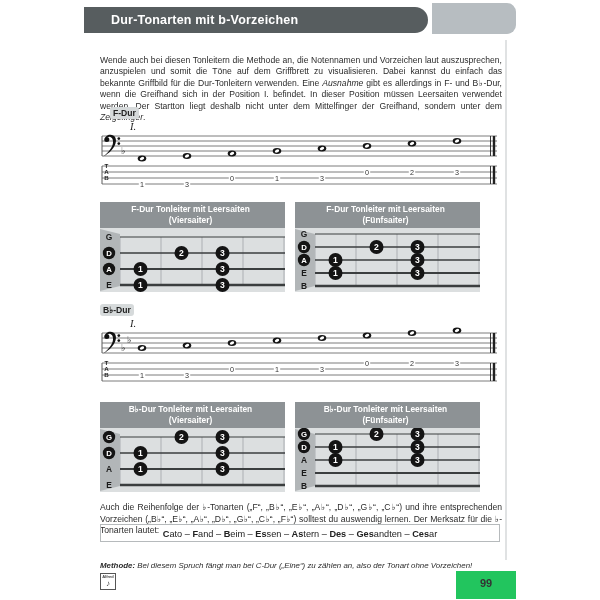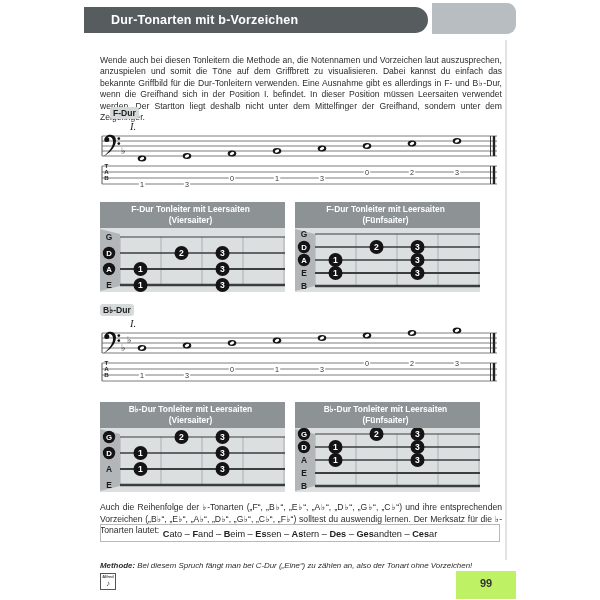--- a/index.html
+++ b/index.html
@@ -8,21 +8,21 @@
   
   .band-light{position:absolute;left:348px;top:3px;width:84px;height:31px;background:#b7bdc1;
               border-radius:0 9px 9px 0;}
   .band-dark{position:absolute;left:0;top:7px;width:344px;height:26px;background:#575d5f;
              border-radius:0 13px 13px 0;}
   .band-dark .t{display:block;padding-left:27px;line-height:26px;color:#ffffff;font-weight:bold;
                 font-size:12.5px;letter-spacing:.2px;}
   
   .para{position:absolute;left:16px;width:402px;font-size:8.6px;line-height:1.34;color:#2b2b2b;
         text-align:justify;}
-  .para .it{}
+  .para .it{font-style:italic;}
   #intro{top:46px;}
   #outro{top:466px;margin-top:36px;}
   
   .key-label{position:absolute;background:#d6dadb;border-radius:3px;padding:1px 3px;
              font-size:8.6px;font-weight:bold;color:#222;}
   
   .staff{position:absolute;left:16px;width:400px;height:74px;}
   
   .diagram{position:absolute;width:185px;}
   .dh{background:#8d9295;color:#ffffff;font-weight:bold;font-size:8.4px;line-height:1.25;
@@ -35,21 +35,21 @@
   .note-line{position:absolute;left:16px;top:553px;width:402px;font-size:7.9px;color:#2b2b2b;
              font-style:italic;}
   .note-line .lbl{font-weight:bold;}
   
   .logo-box{position:absolute;left:16px;top:573px;width:16px;height:17px;border:1.2px solid #555;
             box-sizing:border-box;text-align:center;color:#444;}
   .logo-box .lt{display:block;font-size:4px;line-height:5px;font-weight:bold;}
   .logo-box .lg{display:block;font-size:8px;line-height:9px;}
   .site{position:absolute;right:80px;top:578px;font-size:9px;font-weight:bold;color:#a6abad;
         letter-spacing:.6px;margin-top:36px;}
-  .pagenum{position:absolute;left:372px;top:571px;width:60px;height:28px;background:#bef264;
+  .pagenum{position:absolute;left:372px;top:571px;width:60px;height:28px;background:#22c55e;
            text-align:center;line-height:24px;font-size:11px;font-weight:bold;color:#333;}
   .gutter{position:absolute;left:421px;top:40px;width:1.5px;height:520px;background:#e0e2e3;}
 </style>
 </head>
 <body>
 
 <div class="page">
 
   <div class="band-light"></div>
   <div class="band-dark">

